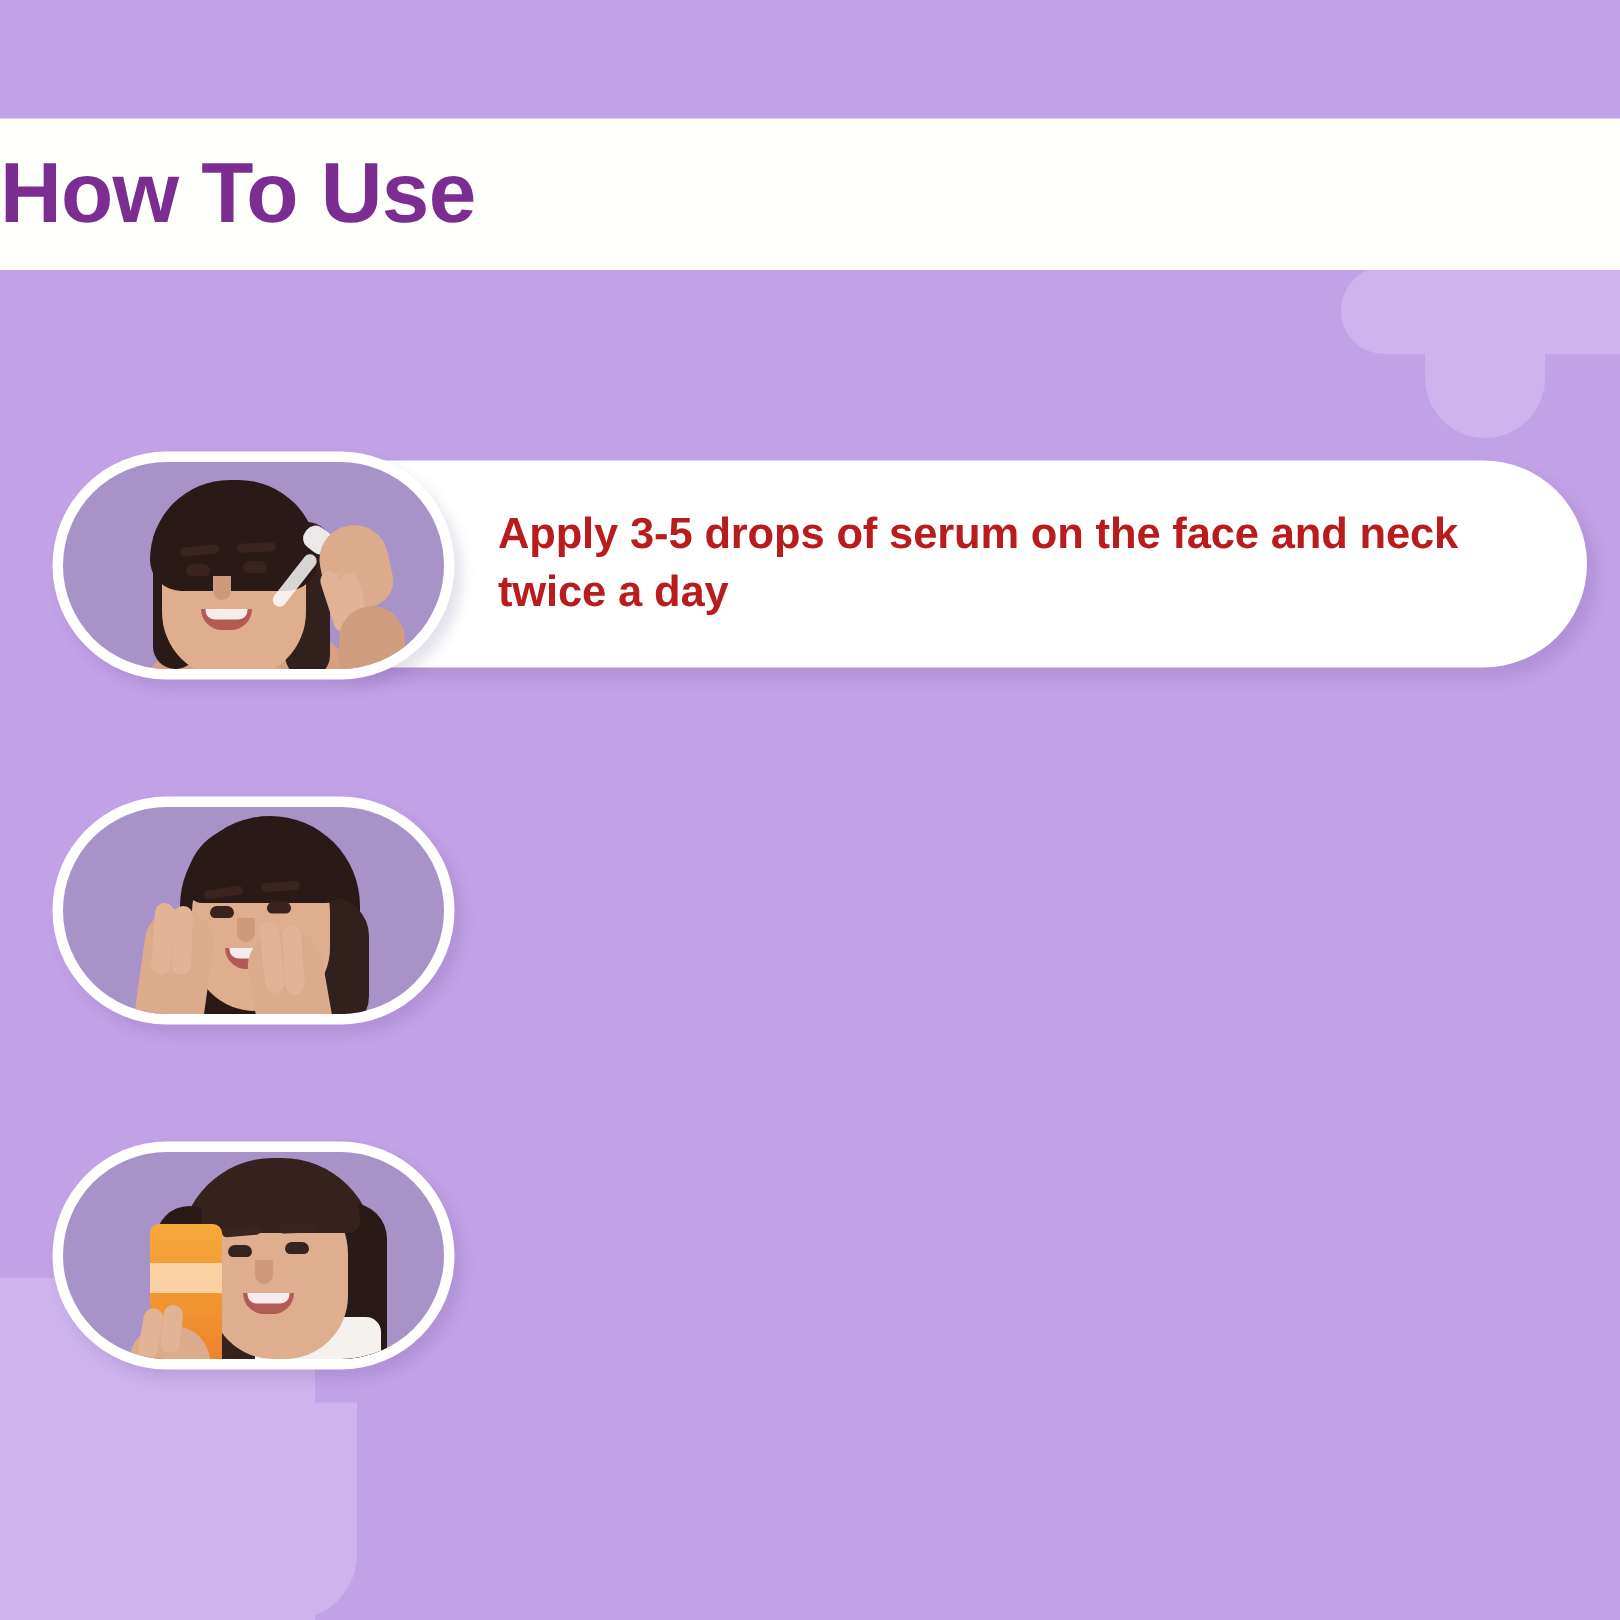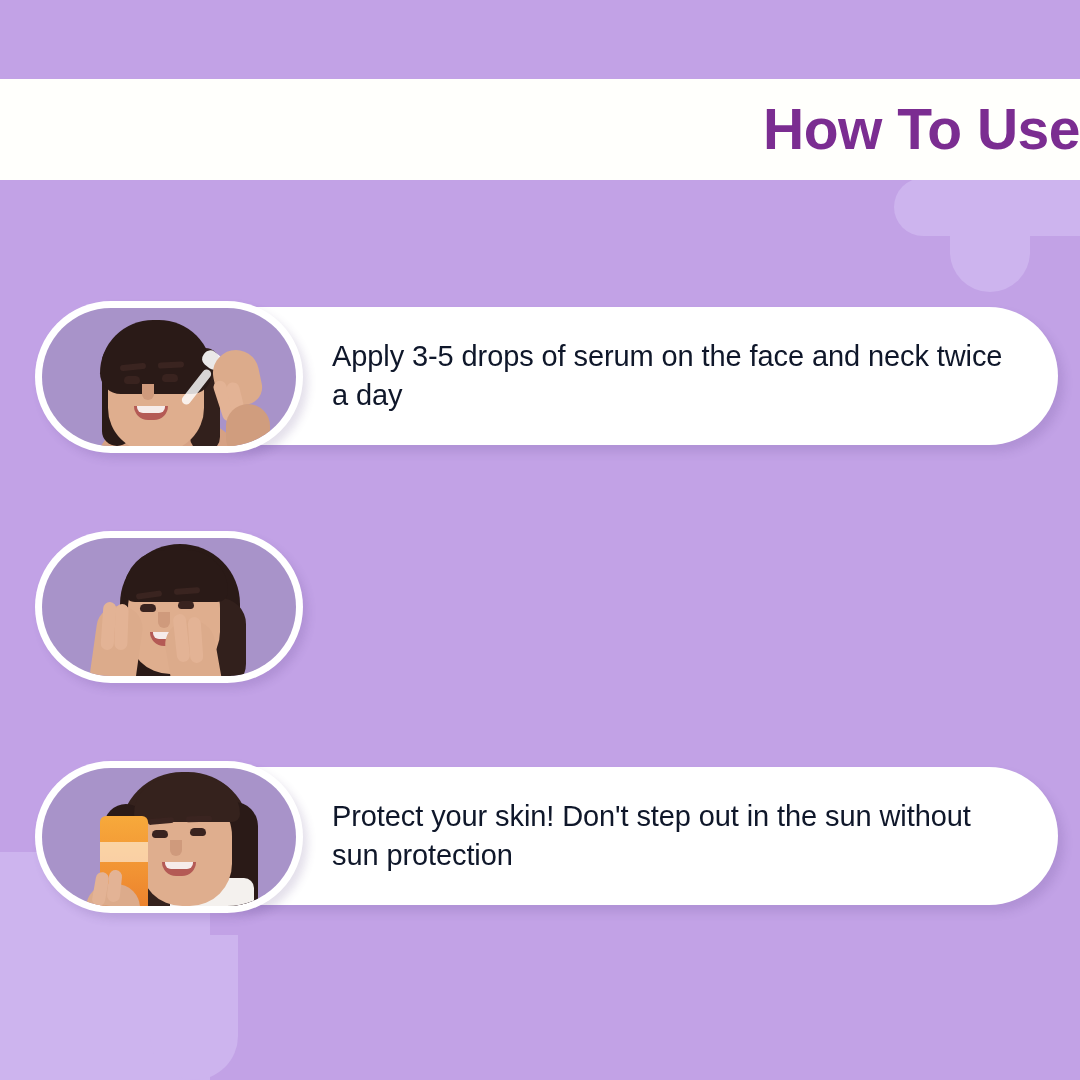--- a/index.html
+++ b/index.html
@@ -41,21 +41,21 @@
   .blob-bl-round {
     bottom:108px; left:-60px; width:270px; height:120px;
     border-radius:0 46px 46px 0;
   }
 
   
   .header-band {
     position:absolute; top:79px; left:0;
     width:1080px; height:101px;
     background:#fffffc;
-    display:flex; align-items:center; justify-content:flex-end;
+    display:flex; align-items:center; justify-content:flex-start;
     z-index:3;
   }
   .header-title {
     font-size:57px;
     font-weight:bold;
     color:#7b2d91;
     letter-spacing:-0.5px;
     line-height:1;
   }
 
@@ -83,22 +83,23 @@
     background:#ffffff;
     border-radius:69px;
     box-shadow:6px 7px 10px rgba(90,60,130,0.16);
     display:flex; align-items:center;
   }
   .card-text {
     margin-left:157px;
     margin-right:40px;
     font-size:29px;
     line-height:1.33;
-    color:#0f172a;
+    color:#b91c1c;
     letter-spacing:-0.1px;
+    font-weight:bold;
   }
 
   
   .thumb {
     position:absolute;
     left:0; top:-6px;
     width:268px; height:152px;
     background:#ffffff;
     border-radius:76px;
     box-shadow:5px 6px 9px rgba(90,60,130,0.16);
@@ -289,23 +290,20 @@
           <div class="ph finger" style="left:73px; top:66px; height:46px; transform:rotate(2deg);"></div>
 
           <div class="ph" style="left:126px; top:82px; width:50px; height:80px; border-radius:24px 24px 12px 12px; background:#dcab8b; transform:rotate(-10deg);"></div>
           <div class="ph finger" style="left:133px; top:76px; height:48px; transform:rotate(-6deg);"></div>
           <div class="ph finger" style="left:147px; top:79px; height:46px; transform:rotate(-4deg);"></div>
         </div>
       </div>
     </div>
 
     <div class="step-card s3">
-      <div class="card-body">
-        <div class="card-text">Protect your skin! Don't step out in the sun without sun protection</div>
-      </div>
 
       <div class="thumb">
         <div class="thumb-inner">
 
           <div class="ph" style="left:78px; top:4px; width:130px; height:150px; border-radius:62px 62px 26px 26px; background:#35221d;"></div>
           <div class="ph" style="left:62px; top:36px; width:44px; height:116px; border-radius:22px; background:#2a1a17;"></div>
           <div class="ph" style="left:168px; top:34px; width:48px; height:120px; border-radius:24px; background:#2a1a17;"></div>
 
           <div class="ph tank" style="left:128px; top:110px; width:84px; height:48px;"></div>
           <div class="ph strap" style="left:142px; top:104px;"></div>

